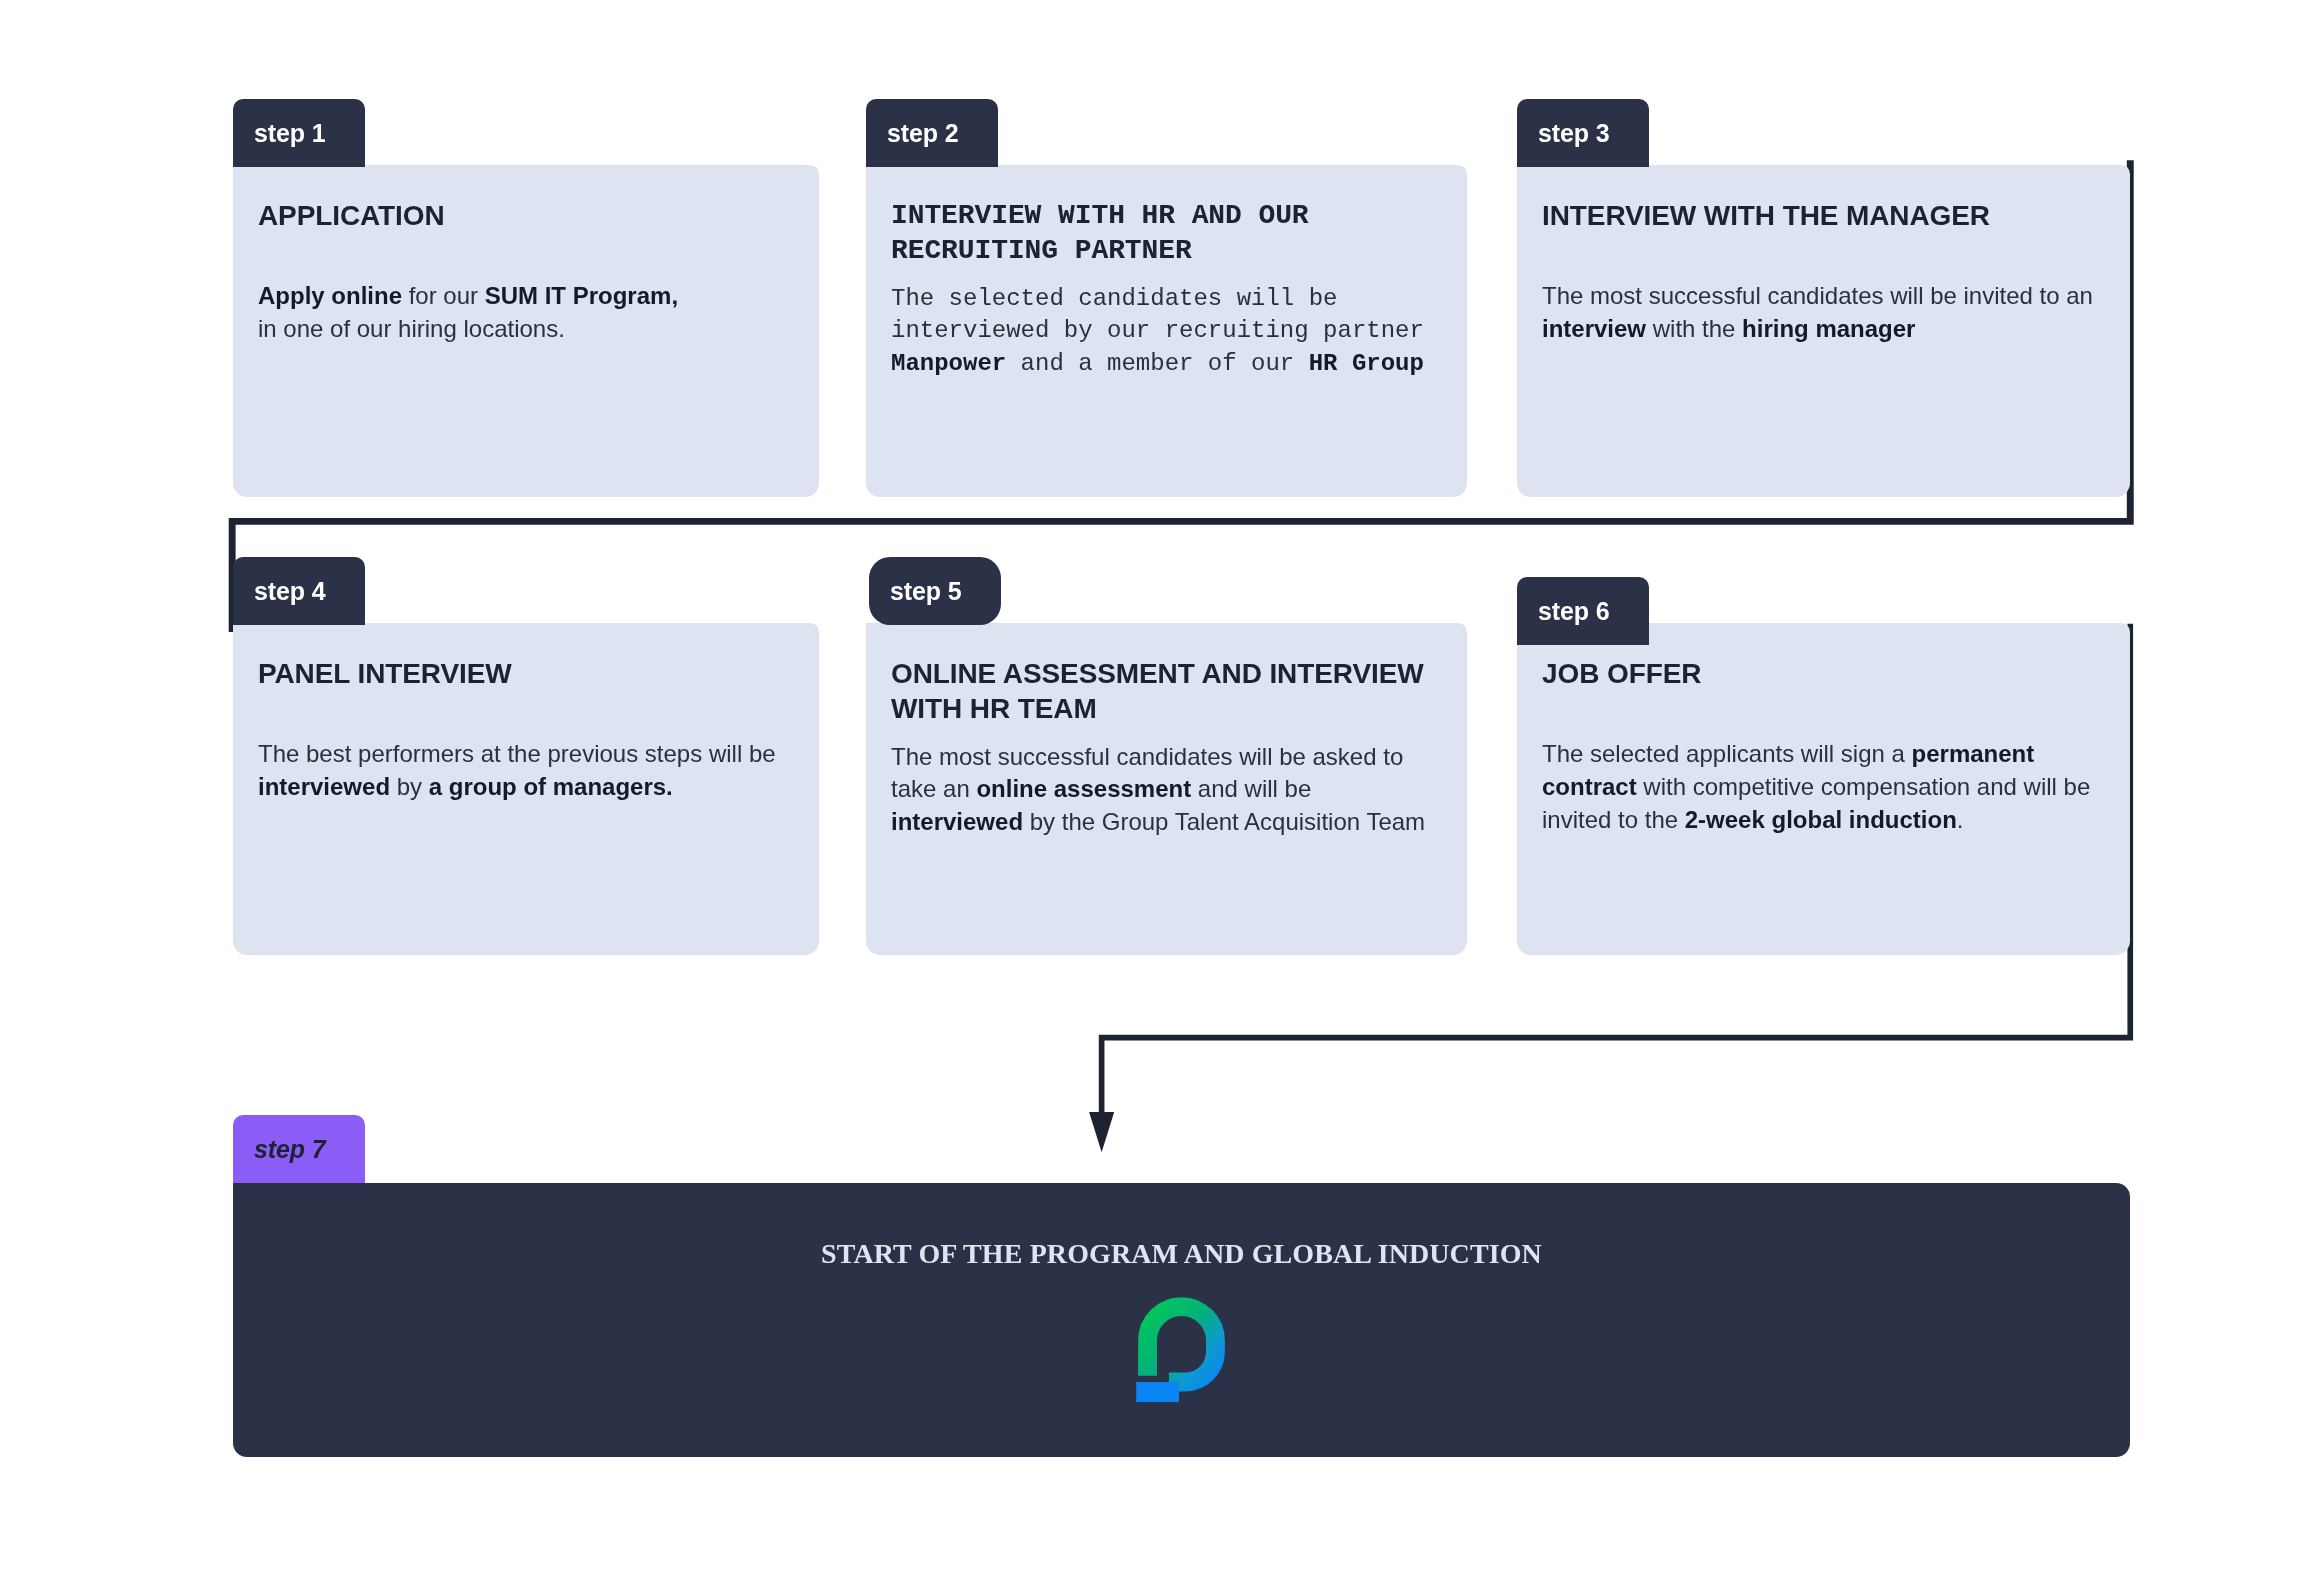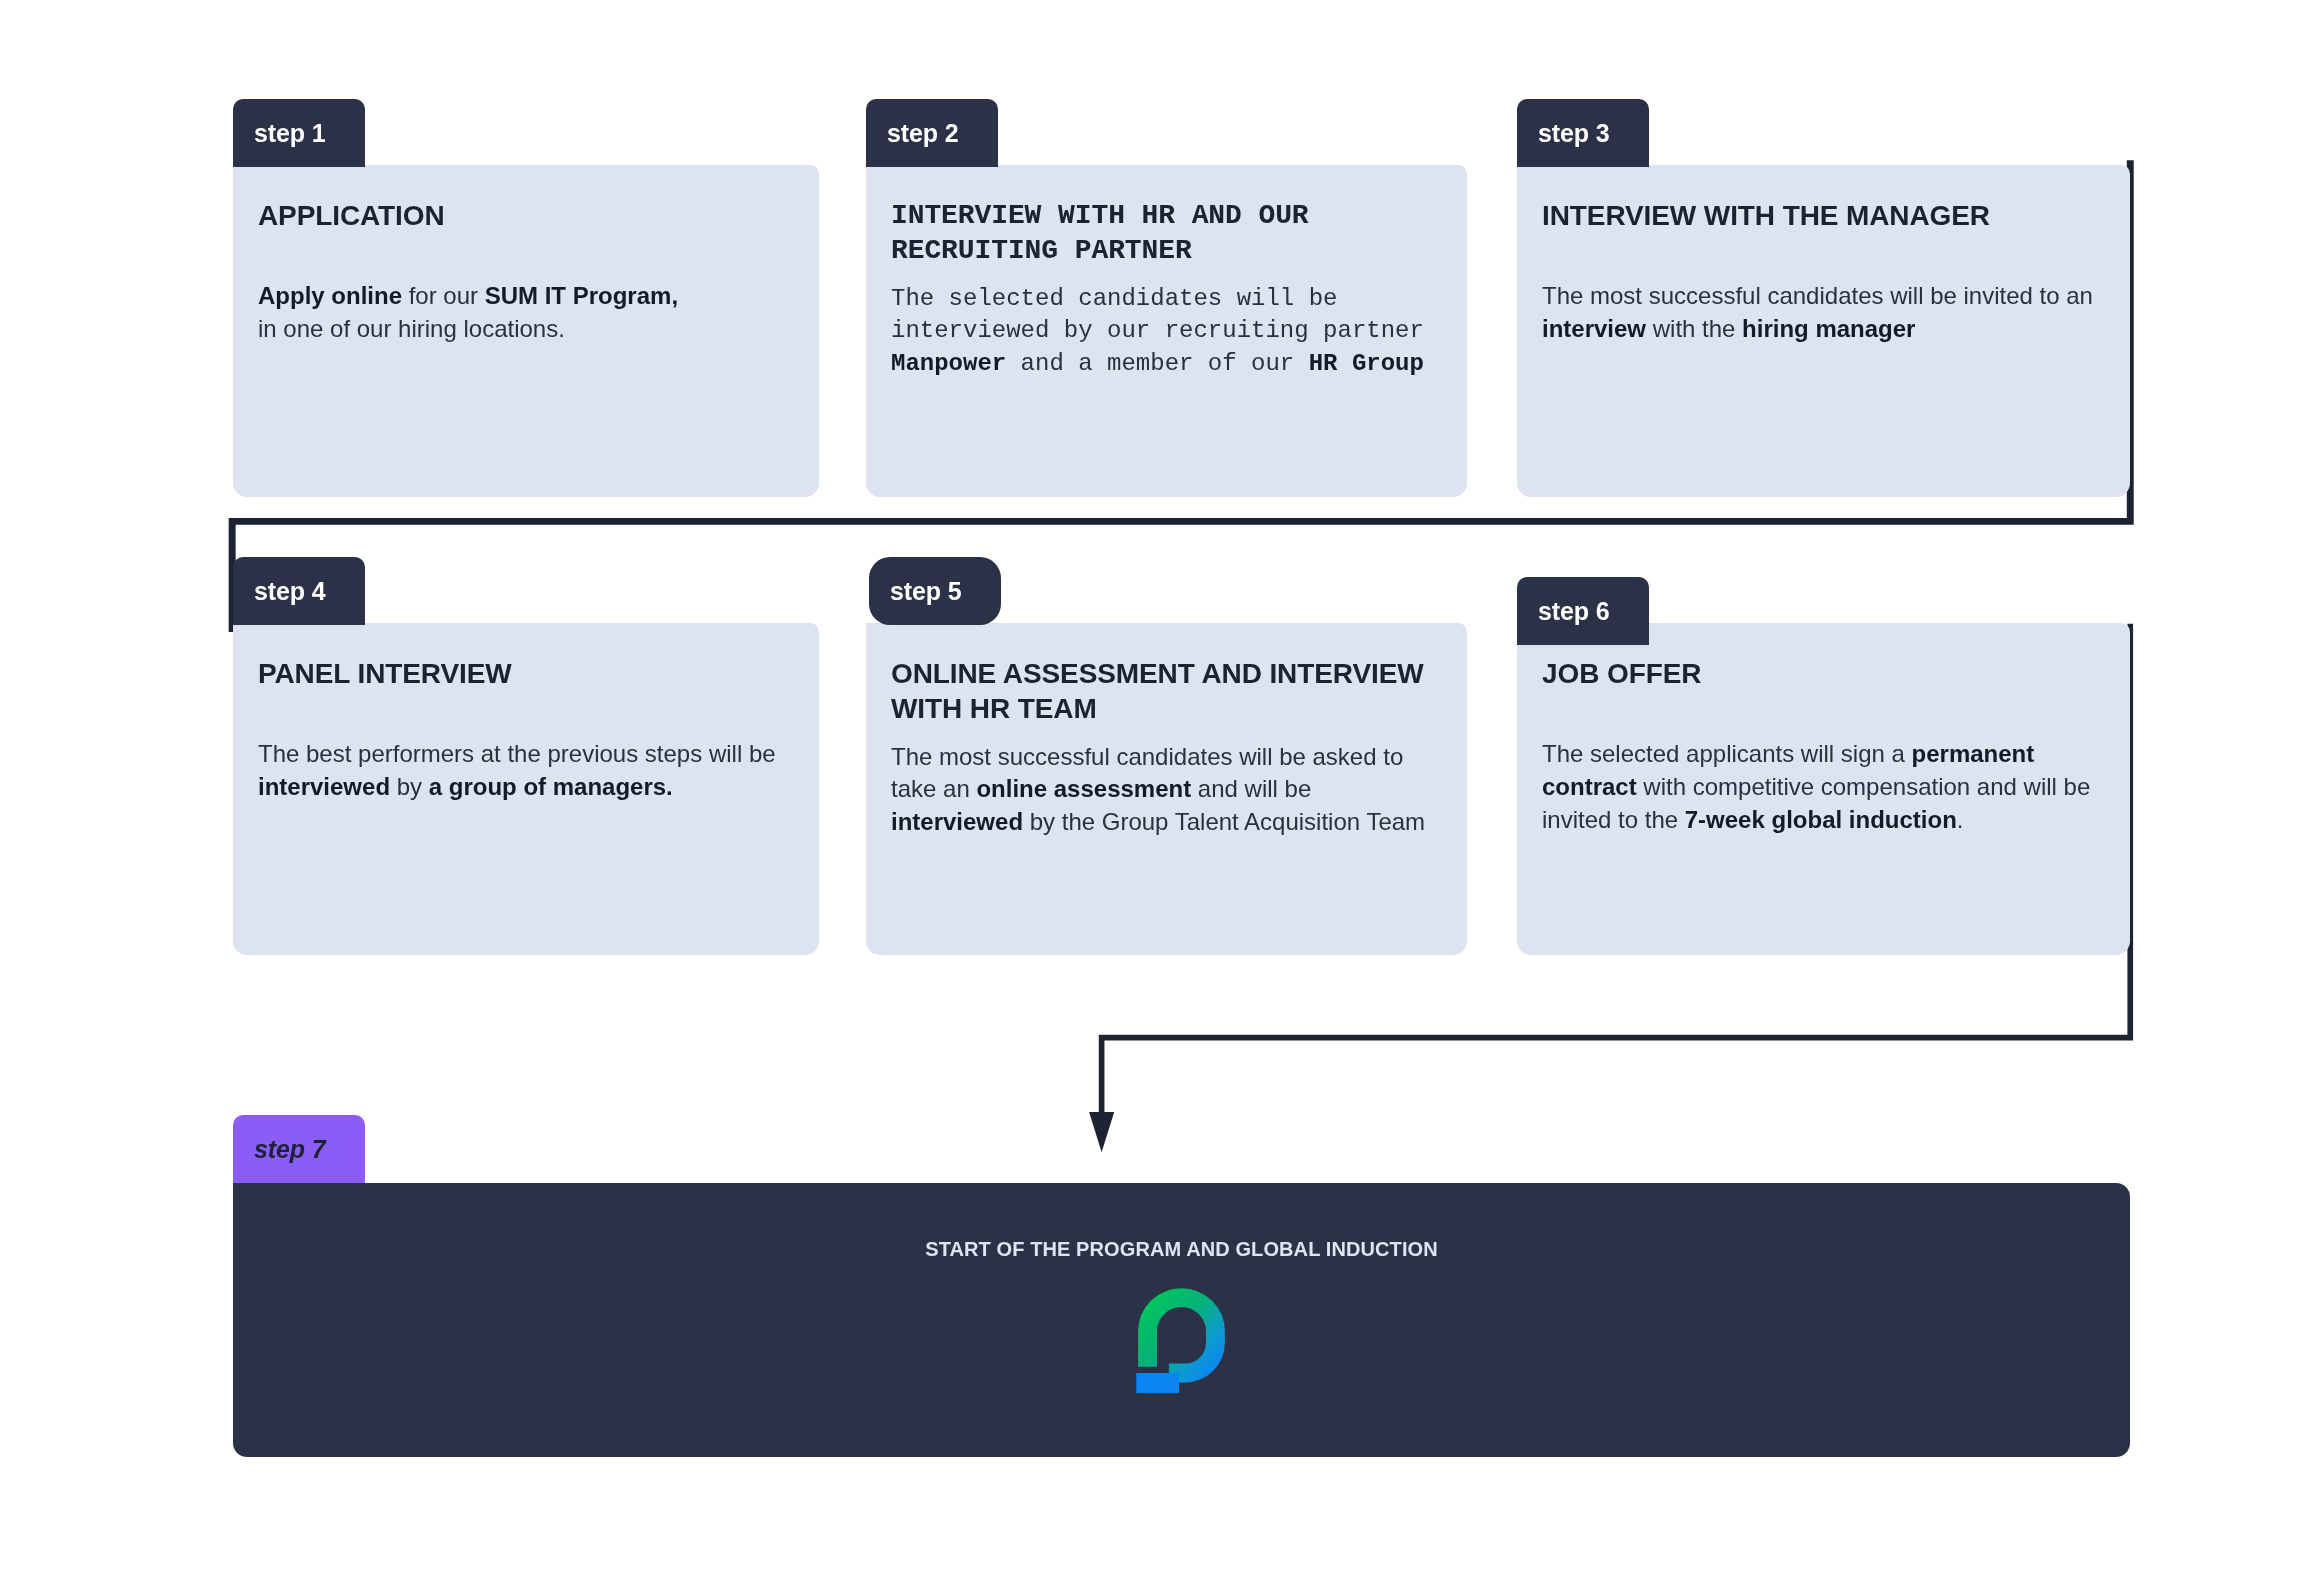--- a/index.html
+++ b/index.html
@@ -72,27 +72,28 @@
     position:absolute;
     background:#2b3248;
     border-radius:0 14px 14px 14px;
     z-index:4;
     display:flex;
     flex-direction:column;
     align-items:center;
   }
   .footer-title{
     color:#dde4f2;
-    font-size:20px;
+    font-size:28px;
     font-weight:700;
     letter-spacing:0.1px;
     margin-top:55px;
     text-align:center;
     text-transform:uppercase;
     white-space:nowrap;
+    font-family:Liberation Serif, serif;
   }
   .logo-row{
     margin-top:24px;
     display:flex;
     align-items:center;
     gap:21.4px;
   }
   .logo-word{
     color:#ffffff;
     font-size:74px;
@@ -153,21 +154,21 @@
   <div class="card two-line-title" style="left:866px;top:623px;width:601px;height:332px;">
     <div class="card-title">ONLINE ASSESSMENT AND INTERVIEW WITH HR TEAM</div>
     <div class="card-body">The most successful candidates will be asked to take an <b>online assessment</b> and will be <b>interviewed</b> by the Group Talent Acquisition Team</div>
   </div>
 
   <div class="step-tab" style="left:1517px;top:557px;margin-top:20px;">
     <span class="lbl">step 6</span>
   </div>
   <div class="card one-line-title" style="left:1517px;top:623px;width:613px;height:332px;">
     <div class="card-title">JOB OFFER</div>
-    <div class="card-body">The selected applicants will sign a <b>permanent contract</b> with competitive compensation and will be invited to the <b>7-week global induction</b>.</div>
+    <div class="card-body">The selected applicants will sign a <b>permanent contract</b> with competitive compensation and will be invited to the <b>2-week global induction</b>.</div>
   </div>
 
   <div class="step-tab light" style="left:233px;top:1115px;">
     <span class="lbl">step 7</span>
   </div>
 
   <div class="footer-bar" style="left:233px;top:1183px;width:1897px;height:274px;">
     <div class="footer-title">START OF THE PROGRAM AND GLOBAL INDUCTION</div>
 
     <div class="logo-row">

